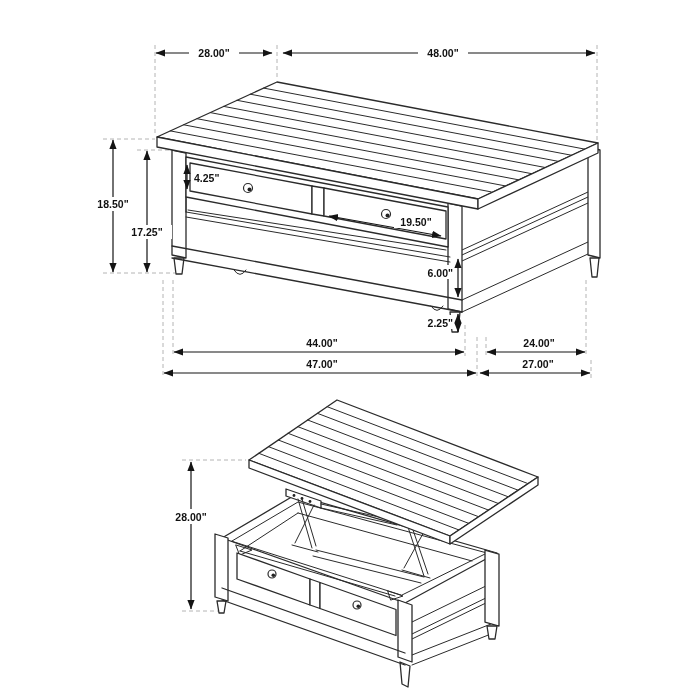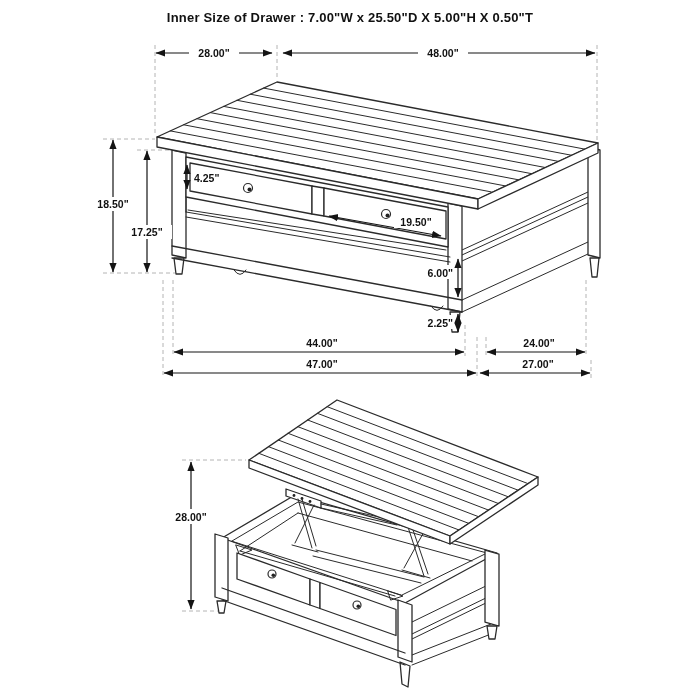--- a/index.html
+++ b/index.html
@@ -17,21 +17,20 @@
   .mid{text-anchor:middle;}
   .end{text-anchor:end;}
   .mask{fill:#fff;stroke:none;}
   .knob{stroke:#2b2b2b;stroke-width:1.2;fill:#fff;}
   .knobdot{fill:#222;stroke:none;}
 </style>
 </head>
 <body>
 
 <div id="stage">
-  <div id="title">Inner Size of Drawer : 7.00"W x 25.50"D X 5.00"H X 0.50"T</div>
 
   <svg width="700" height="700" viewBox="0 0 700 700">
     <defs>
       <marker id="ae" viewBox="0 0 10 10" refX="9" refY="5" markerWidth="10" markerHeight="10" markerUnits="userSpaceOnUse" orient="auto">
         <path d="M0,1.4 L9.5,5 L0,8.6 Z" fill="#141414"></path>
       </marker>
       <marker id="as" viewBox="0 0 10 10" refX="9" refY="5" markerWidth="10" markerHeight="10" markerUnits="userSpaceOnUse" orient="auto-start-reverse">
         <path d="M0,1.4 L9.5,5 L0,8.6 Z" fill="#141414"></path>
       </marker>
     </defs>

